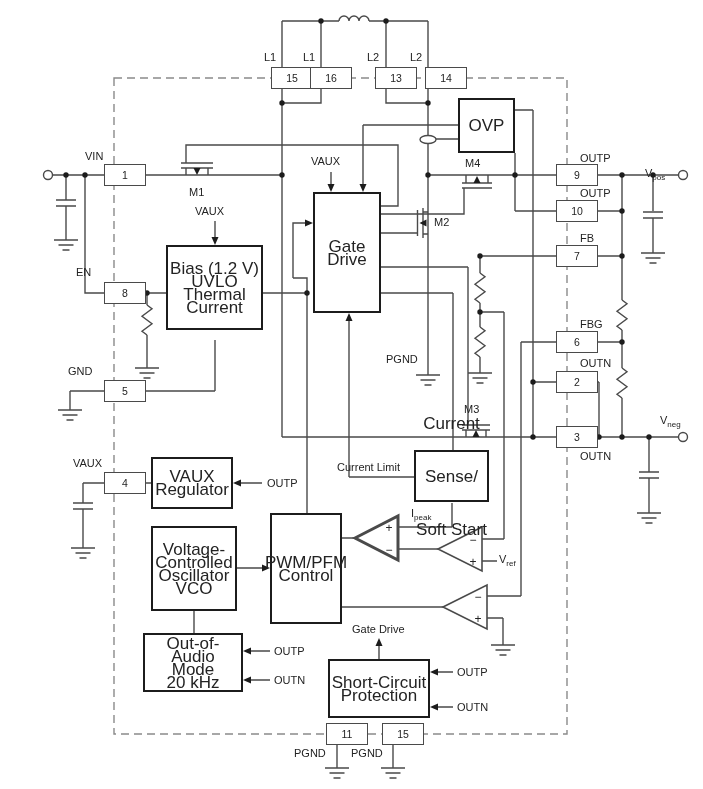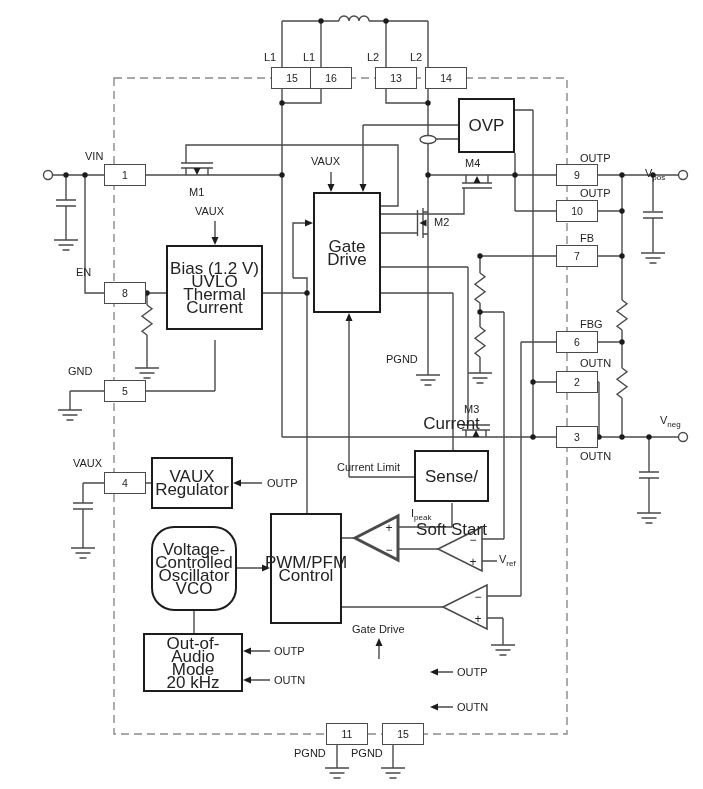--- a/index.html
+++ b/index.html
@@ -166,34 +166,38 @@
 <div class="blk" style="left:166px;top:245px;width:97px;height:85px;">
   <span>Bias (1.2 V)</span>
   <span>UVLO</span>
   <span>Thermal</span>
   <span>Current</span>
 </div>
 <div class="blk" style="left:151px;top:457px;width:82px;height:52px;">
   <span>VAUX</span>
   <span>Regulator</span>
 </div>
-<div class="blk" style="left:151px;top:526px;width:86px;height:85px;border-radius:23px;">
+<div class="blk" style="left:151px;top:526px;width:86px;height:85px;">
   <span>Voltage-</span>
   <span>Controlled</span>
   <span>Oscillator</span>
   <span>VCO</span>
 </div>
 <div class="blk" style="left:270px;top:513px;width:72px;height:111px;">
   <span>PWM/PFM</span>
   <span>Control</span>
 </div>
 <div class="blk" style="left:143px;top:633px;width:100px;height:59px;">
   <span>Out-of-Audio</span>
   <span>Mode</span>
   <span>20 kHz</span>
+</div>
+<div class="blk" style="left:328px;top:659px;width:102px;height:59px;">
+  <span>Short-Circuit</span>
+  <span>Protection</span>
 </div>
 <div class="blk" style="left:414px;top:450px;width:75px;height:52px;gap:40px;">
   <span>Current</span>
   <span>Sense/</span>
   <span>Soft Start</span>
 </div>
 
 <div class="pin" style="left:104px;top:164px;">
       <span>1</span>
     </div>

